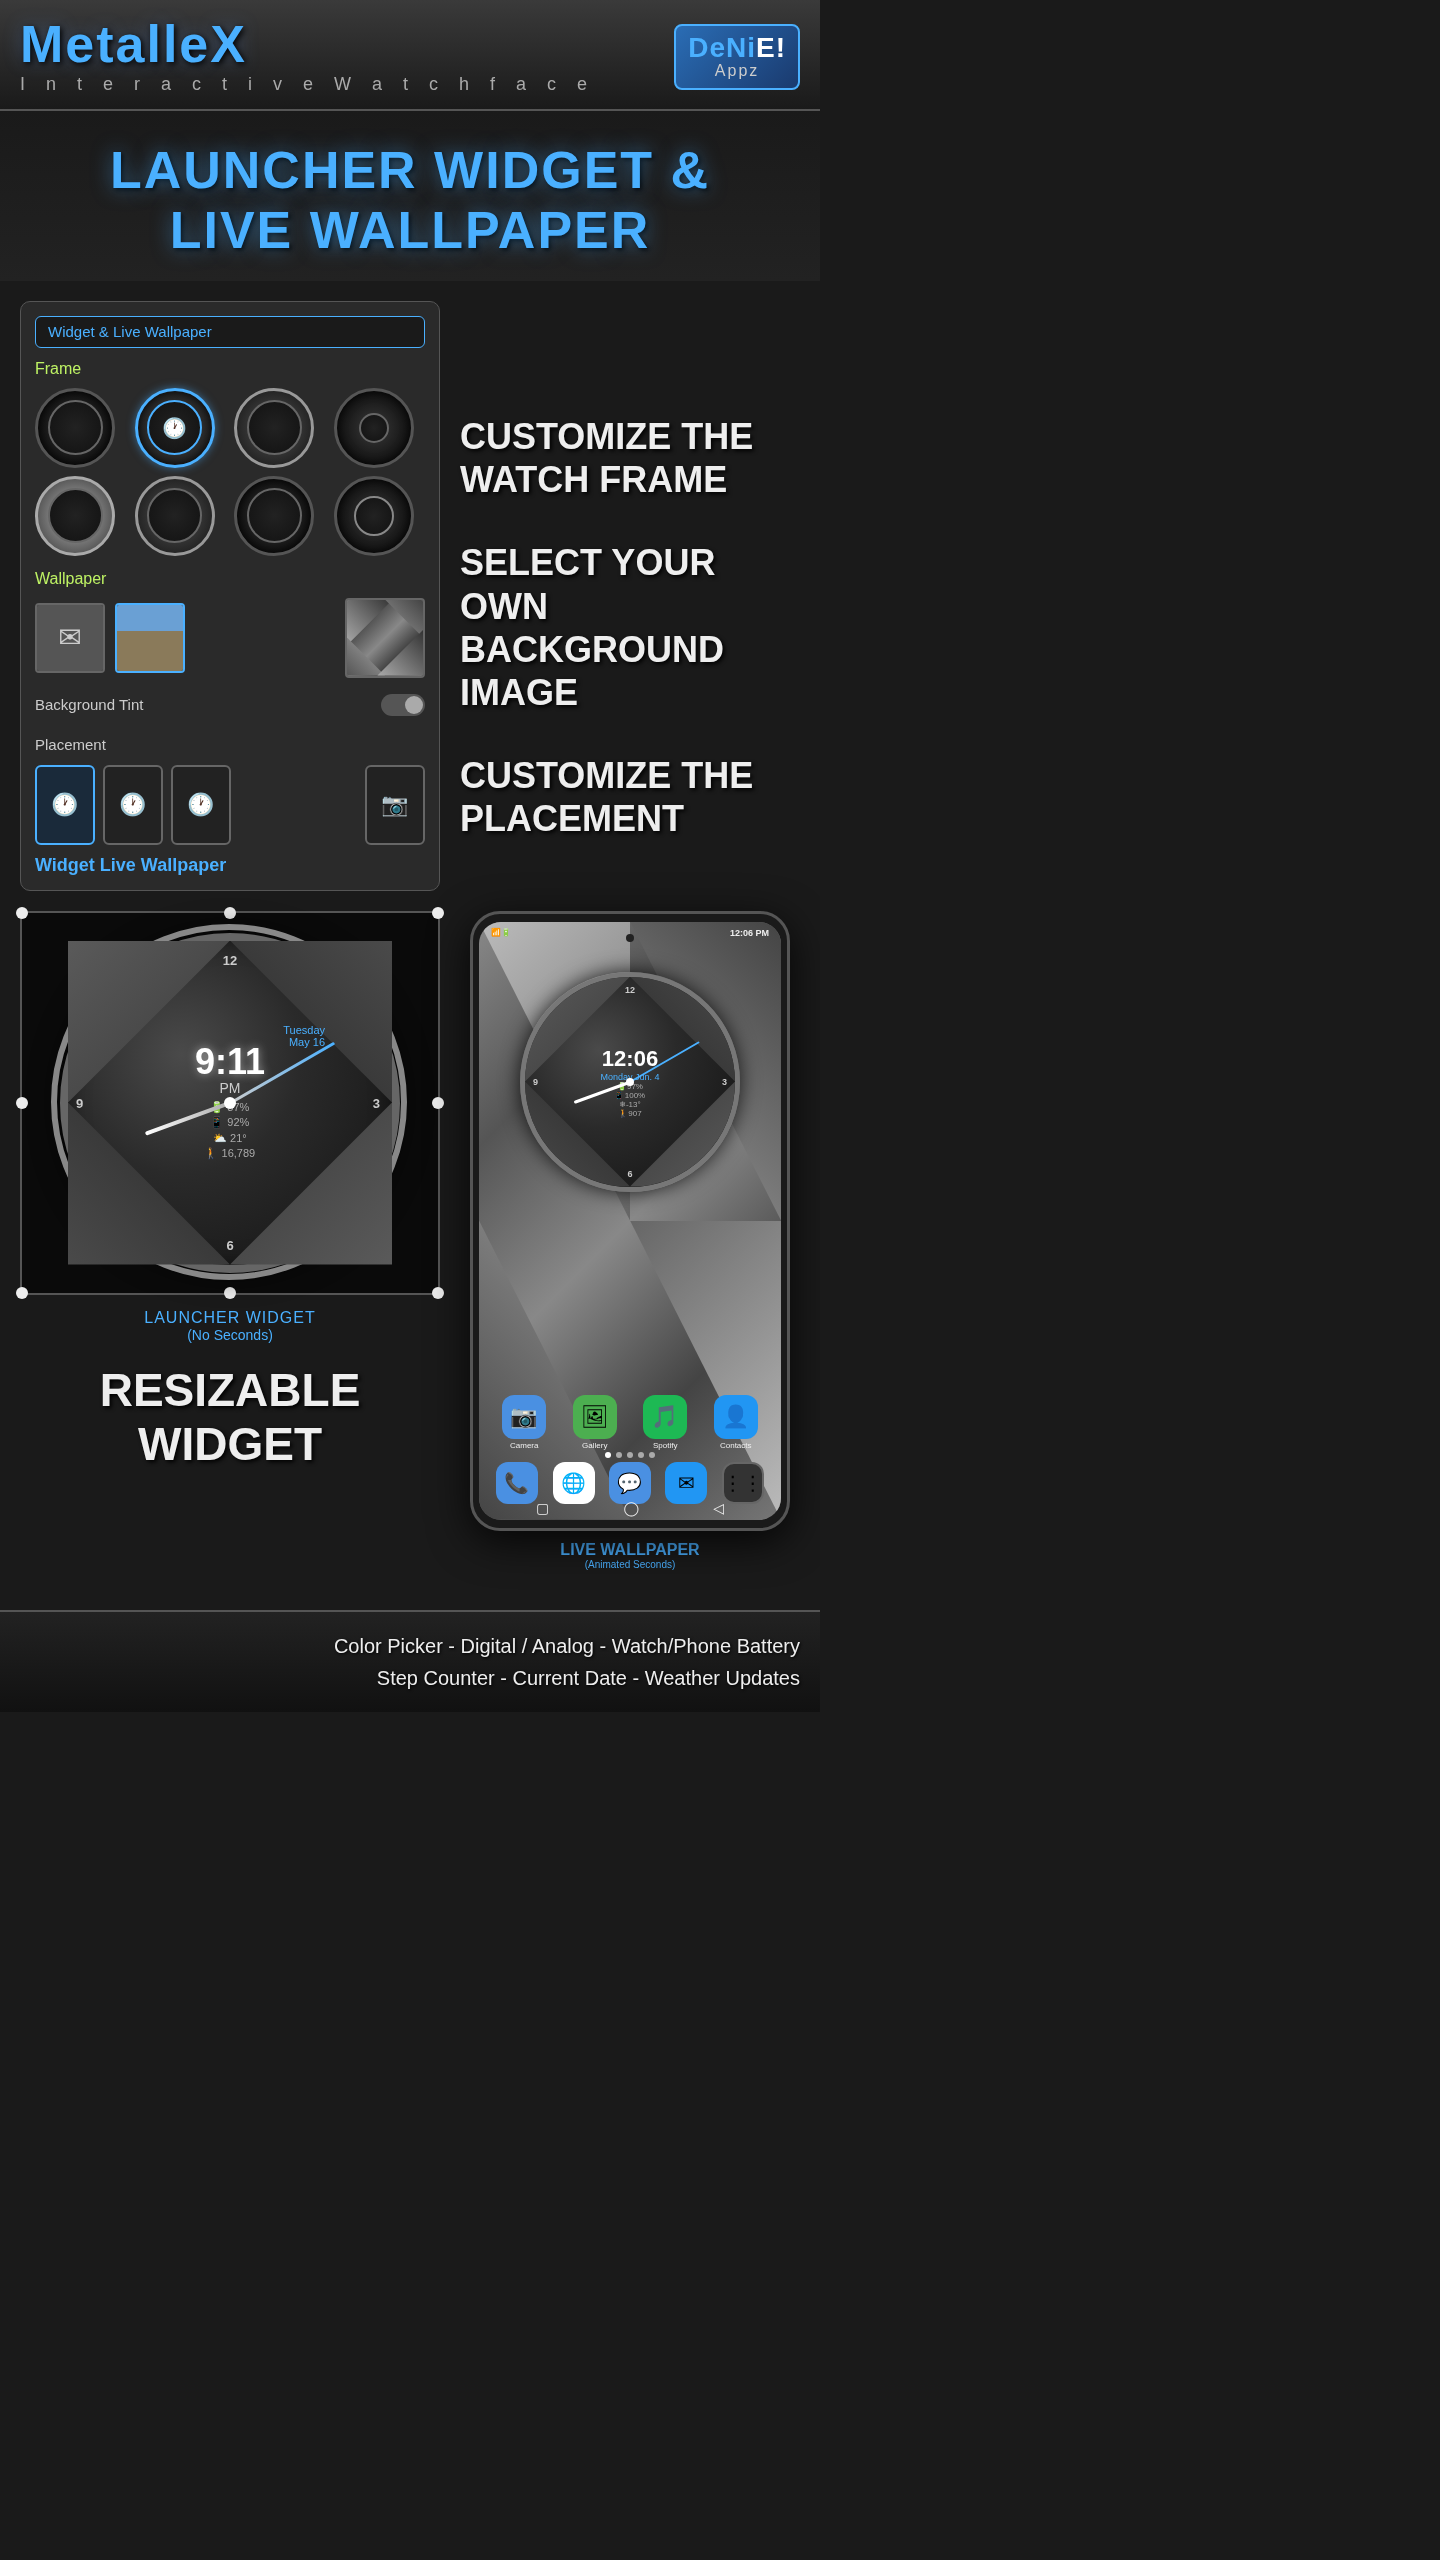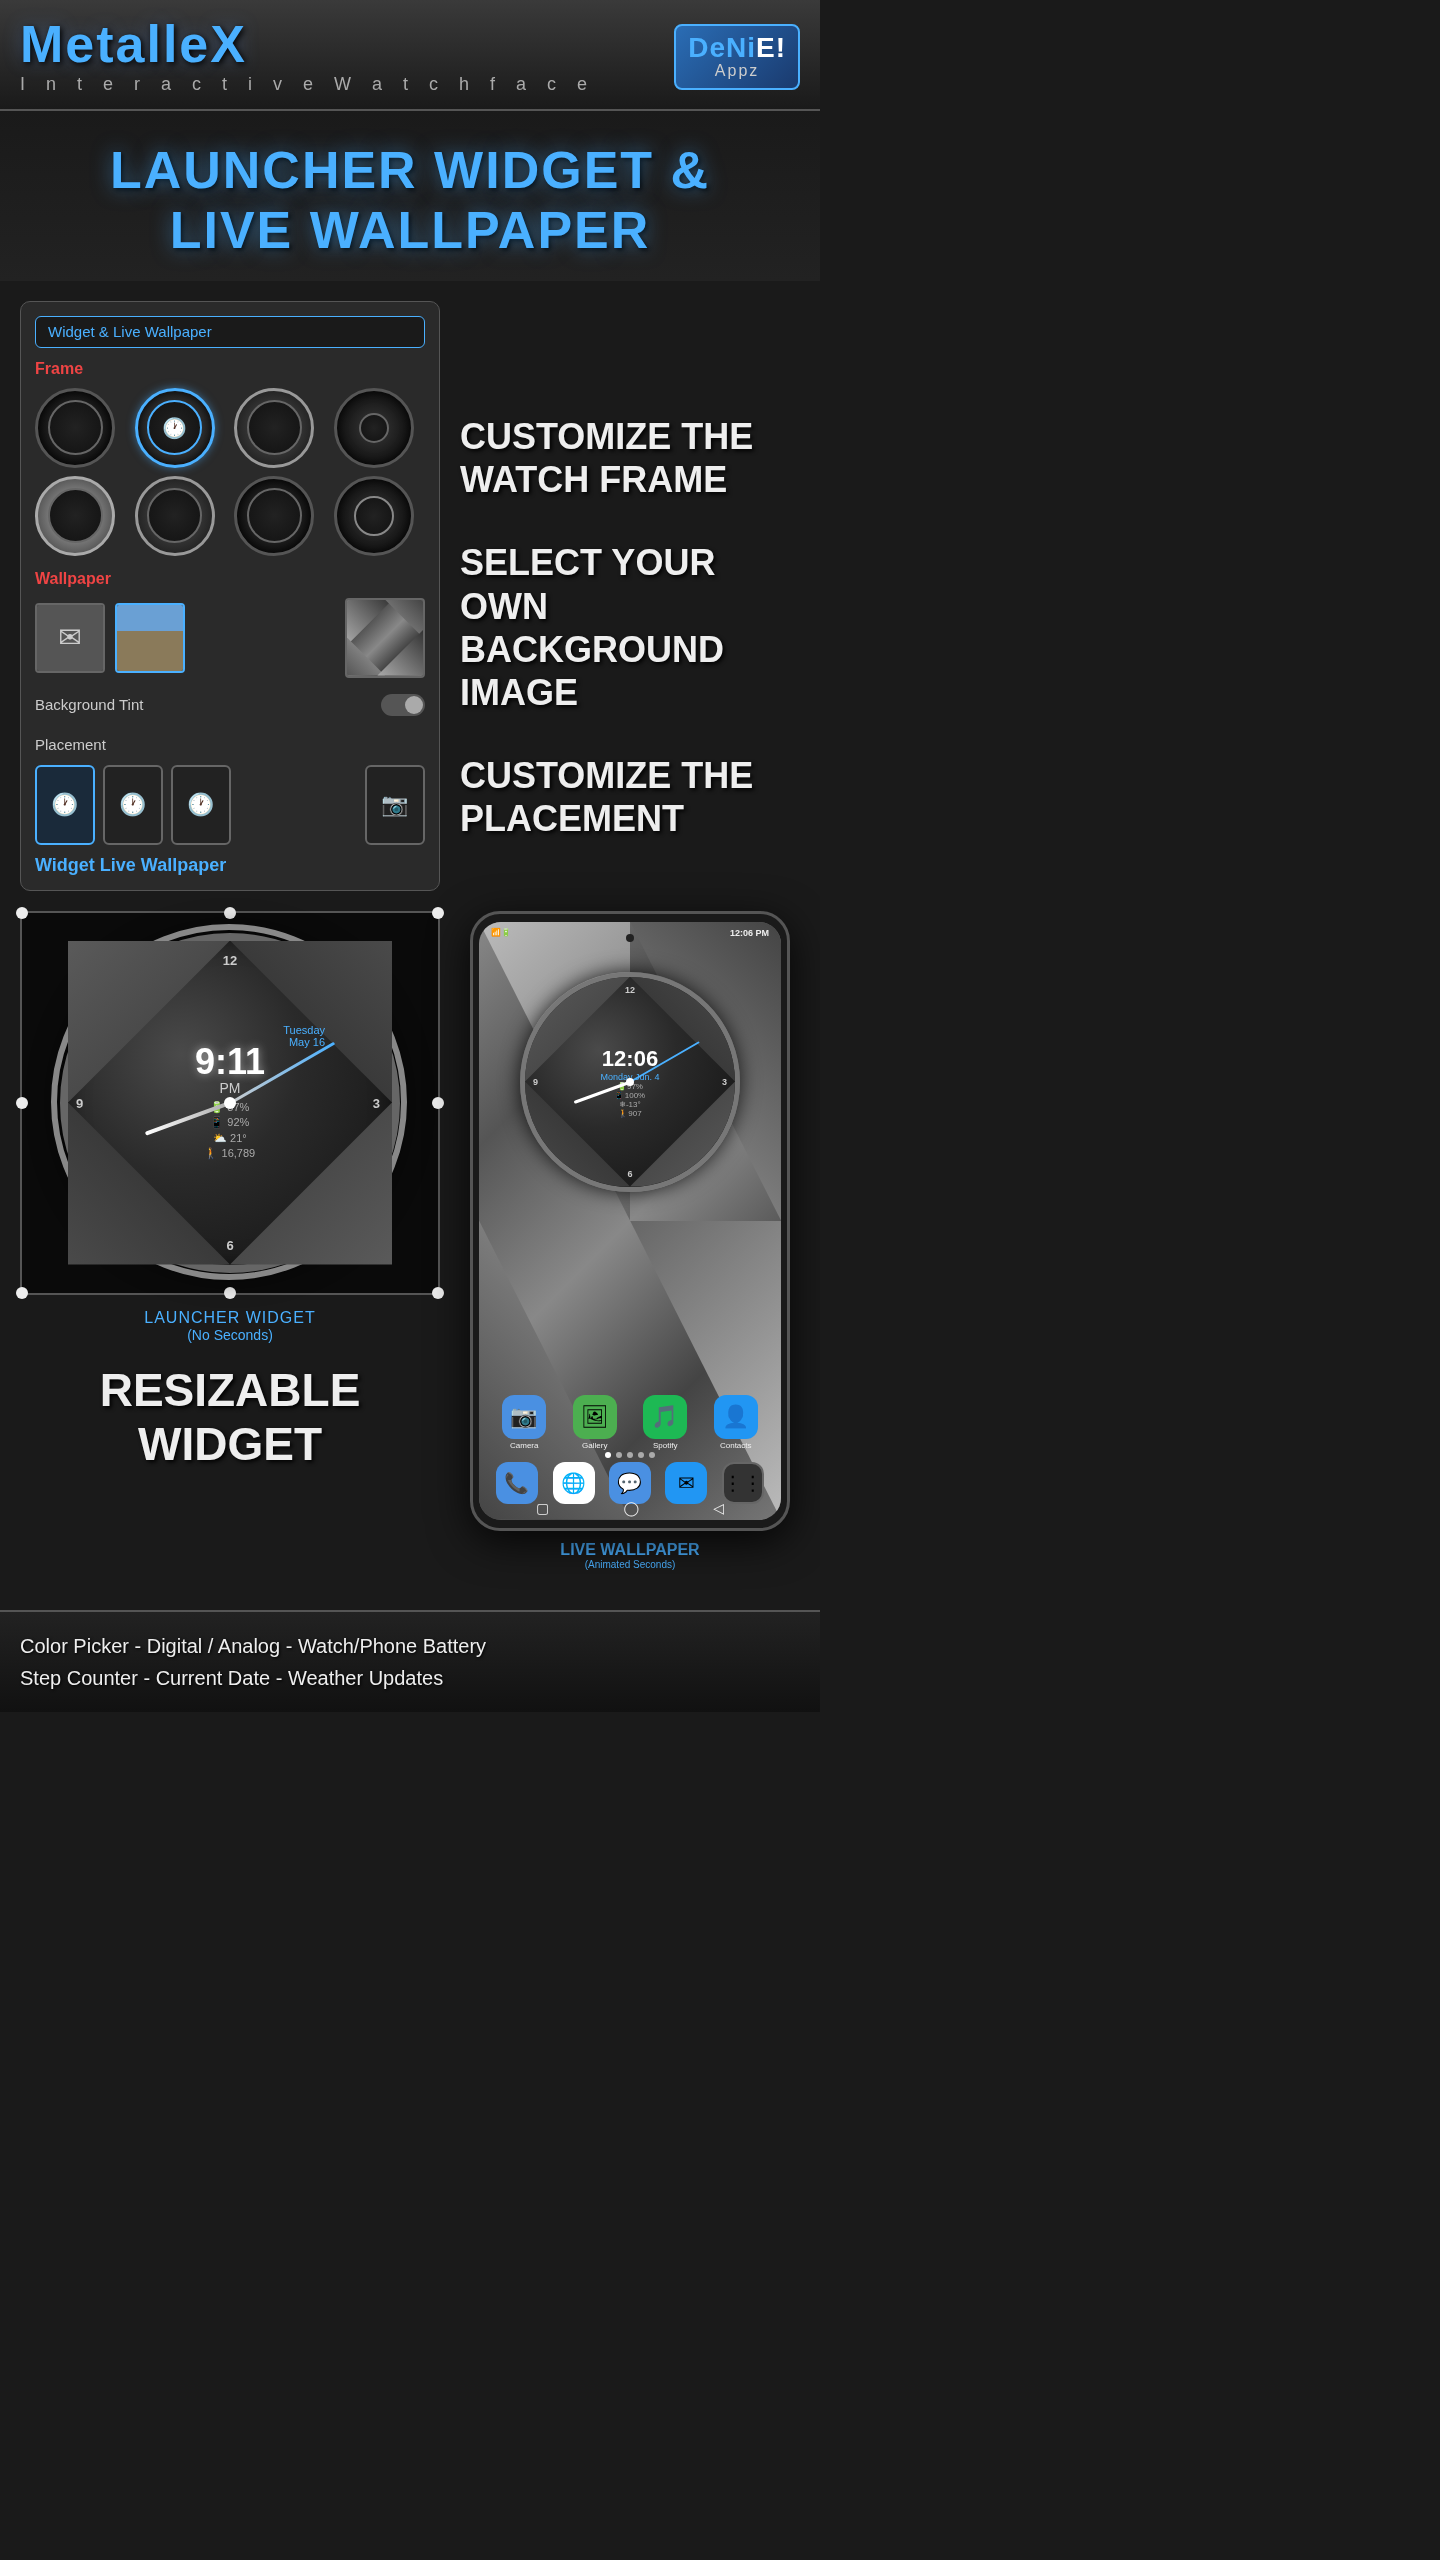--- a/index.html
+++ b/index.html
@@ -103,24 +103,24 @@
       border: 1px solid #4ab0ff;
       border-radius: 6px;
       padding: 6px 12px;
       margin-bottom: 12px;
     }
     .widget-panel-tab-text {
       color: #4ab0ff;
       font-size: 15px;
     }
     .widget-panel-label {
-      color: #ef4444;
+      color: #bef264;
       font-size: 16px;
       margin-bottom: 10px;
-      font-weight: bold;
+      font-weight: normal;
     }
 
     
     .frame-grid {
       display: grid;
       grid-template-columns: repeat(4, 1fr);
       gap: 8px;
       margin-bottom: 14px;
     }
     .frame-item {
@@ -719,21 +719,21 @@
     .phone-label-sub {
       color: #4ab0ff;
       font-size: 10px;
     }
 
     
     .bottom-bar {
       background: linear-gradient(180deg, #222 0%, #111 100%);
       border-top: 2px solid #555;
       padding: 18px 20px;
-      text-align: left;
+      text-align: right;
       margin-top: 20px;
     }
     .bottom-bar-text {
       color: #eee;
       font-size: 20px;
       line-height: 1.6;
       text-shadow: 1px 1px 3px #000;
     }
 
     

